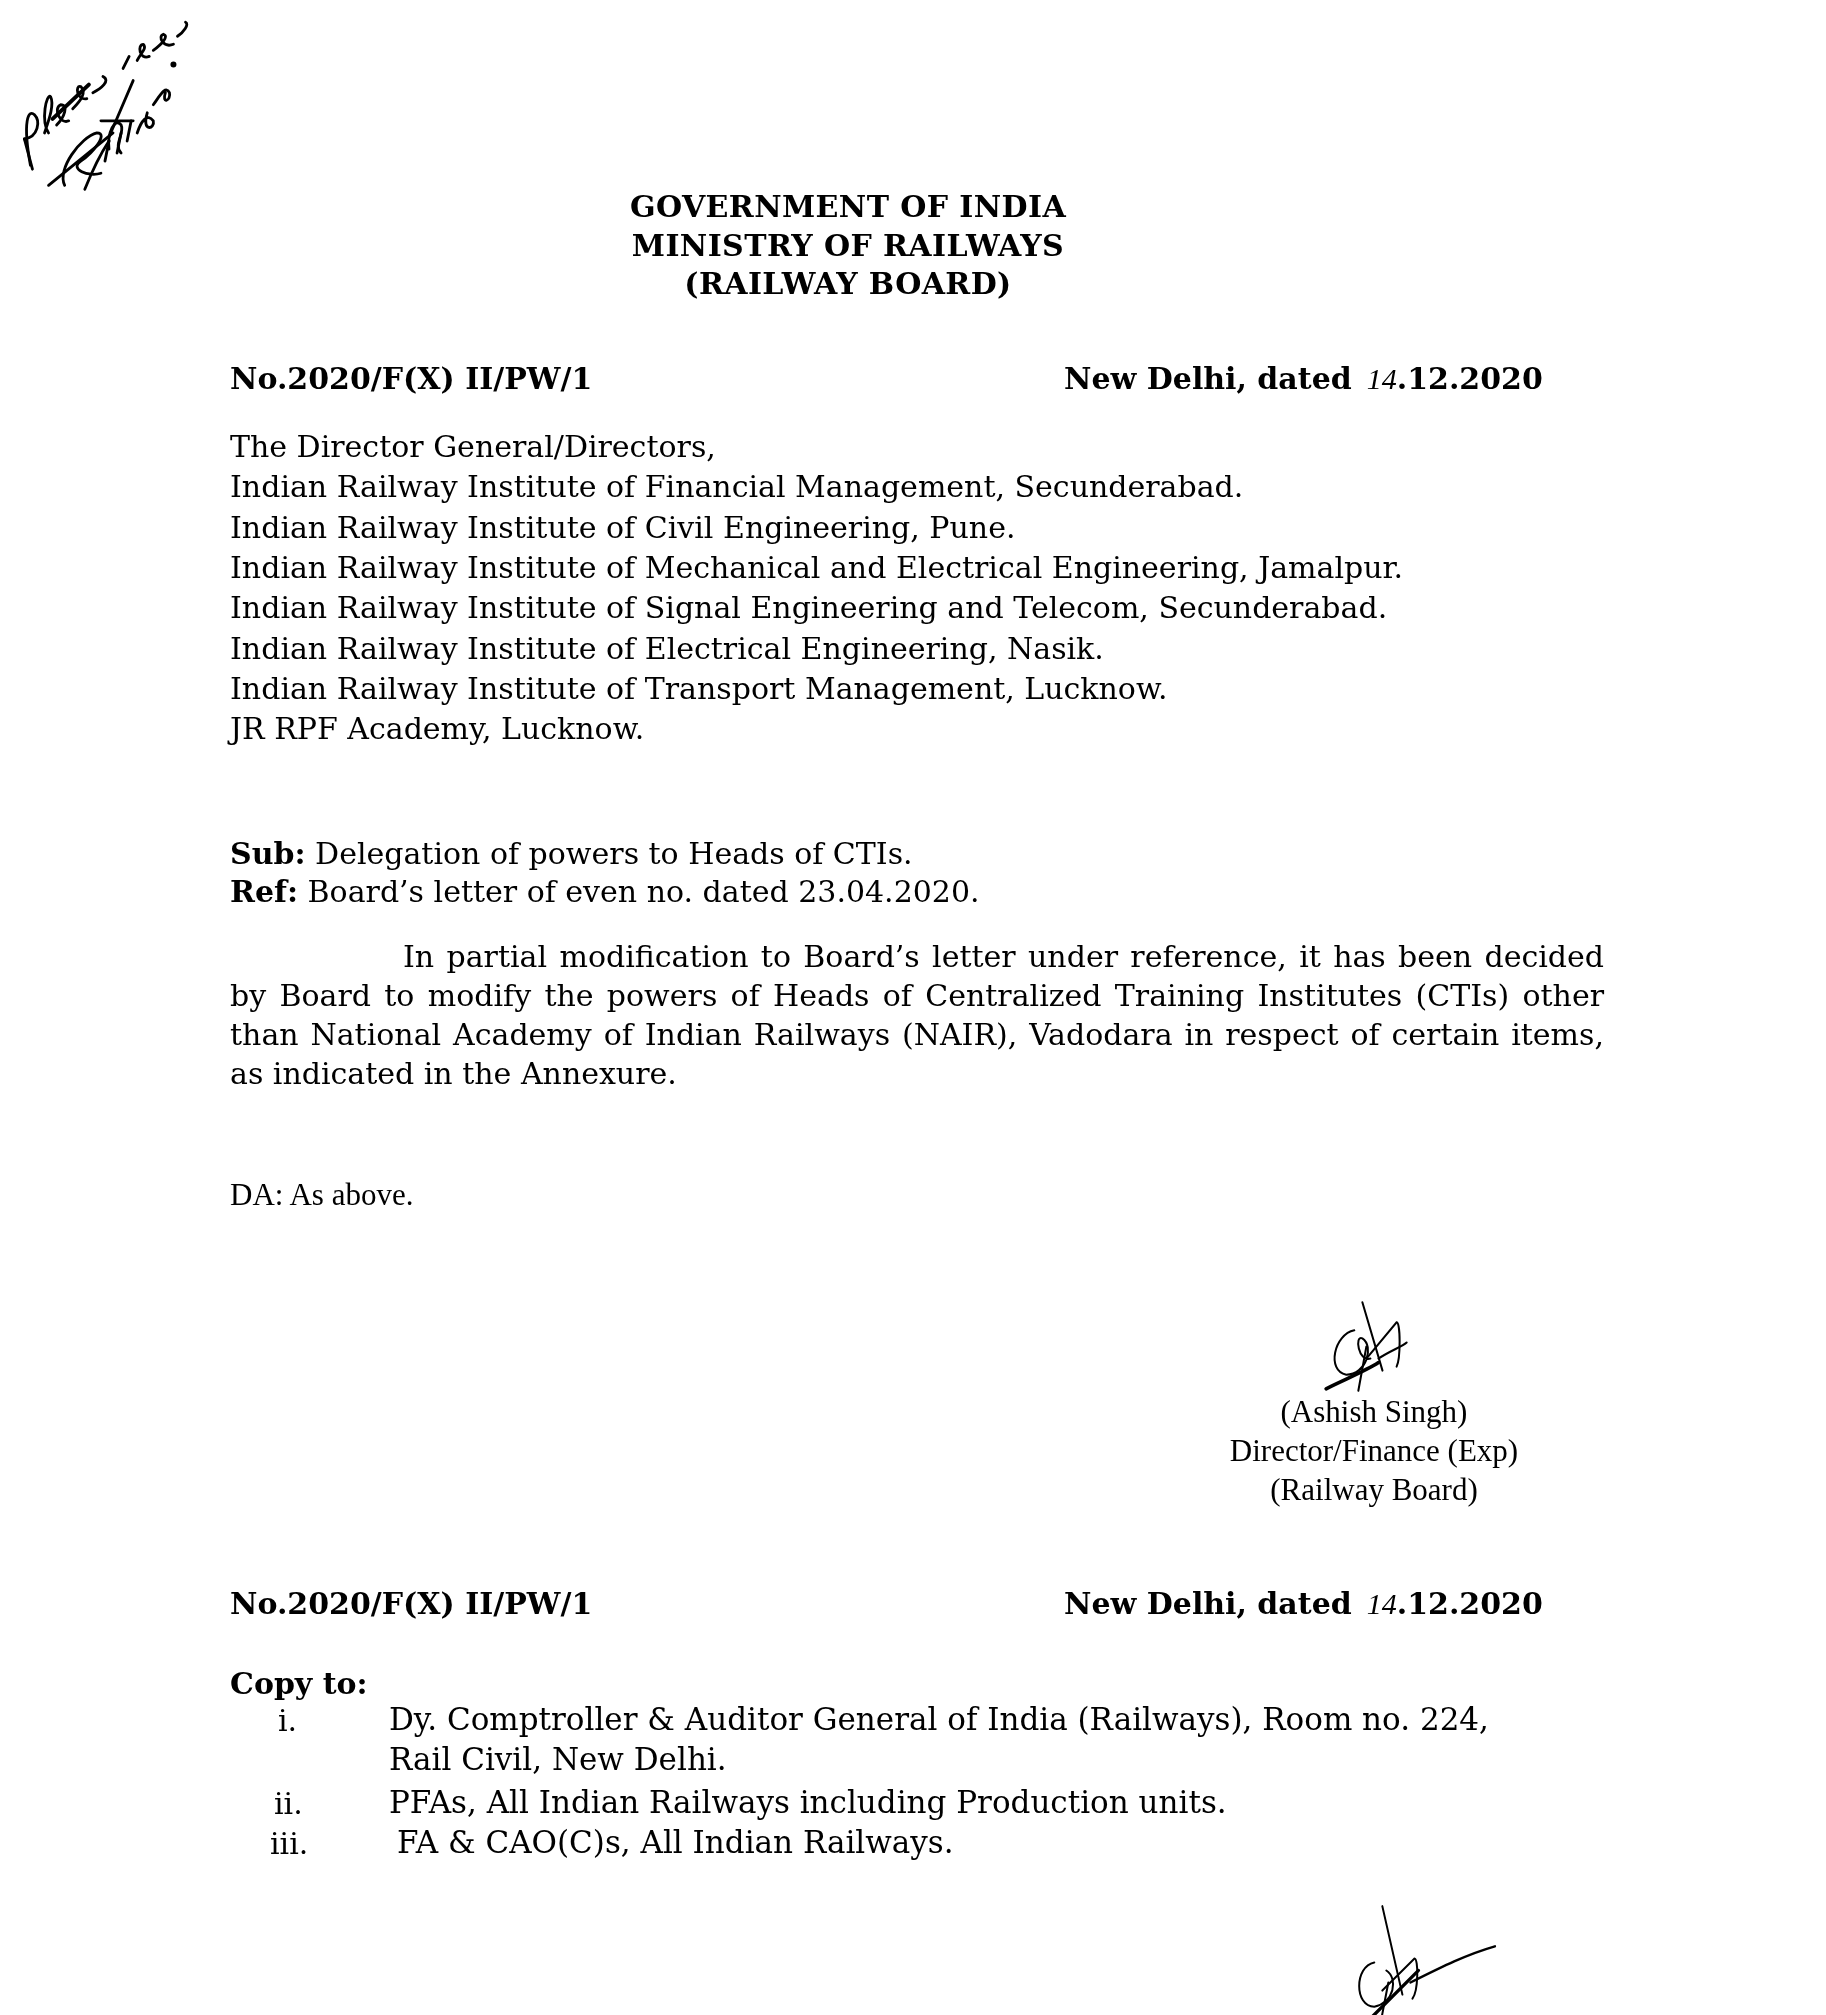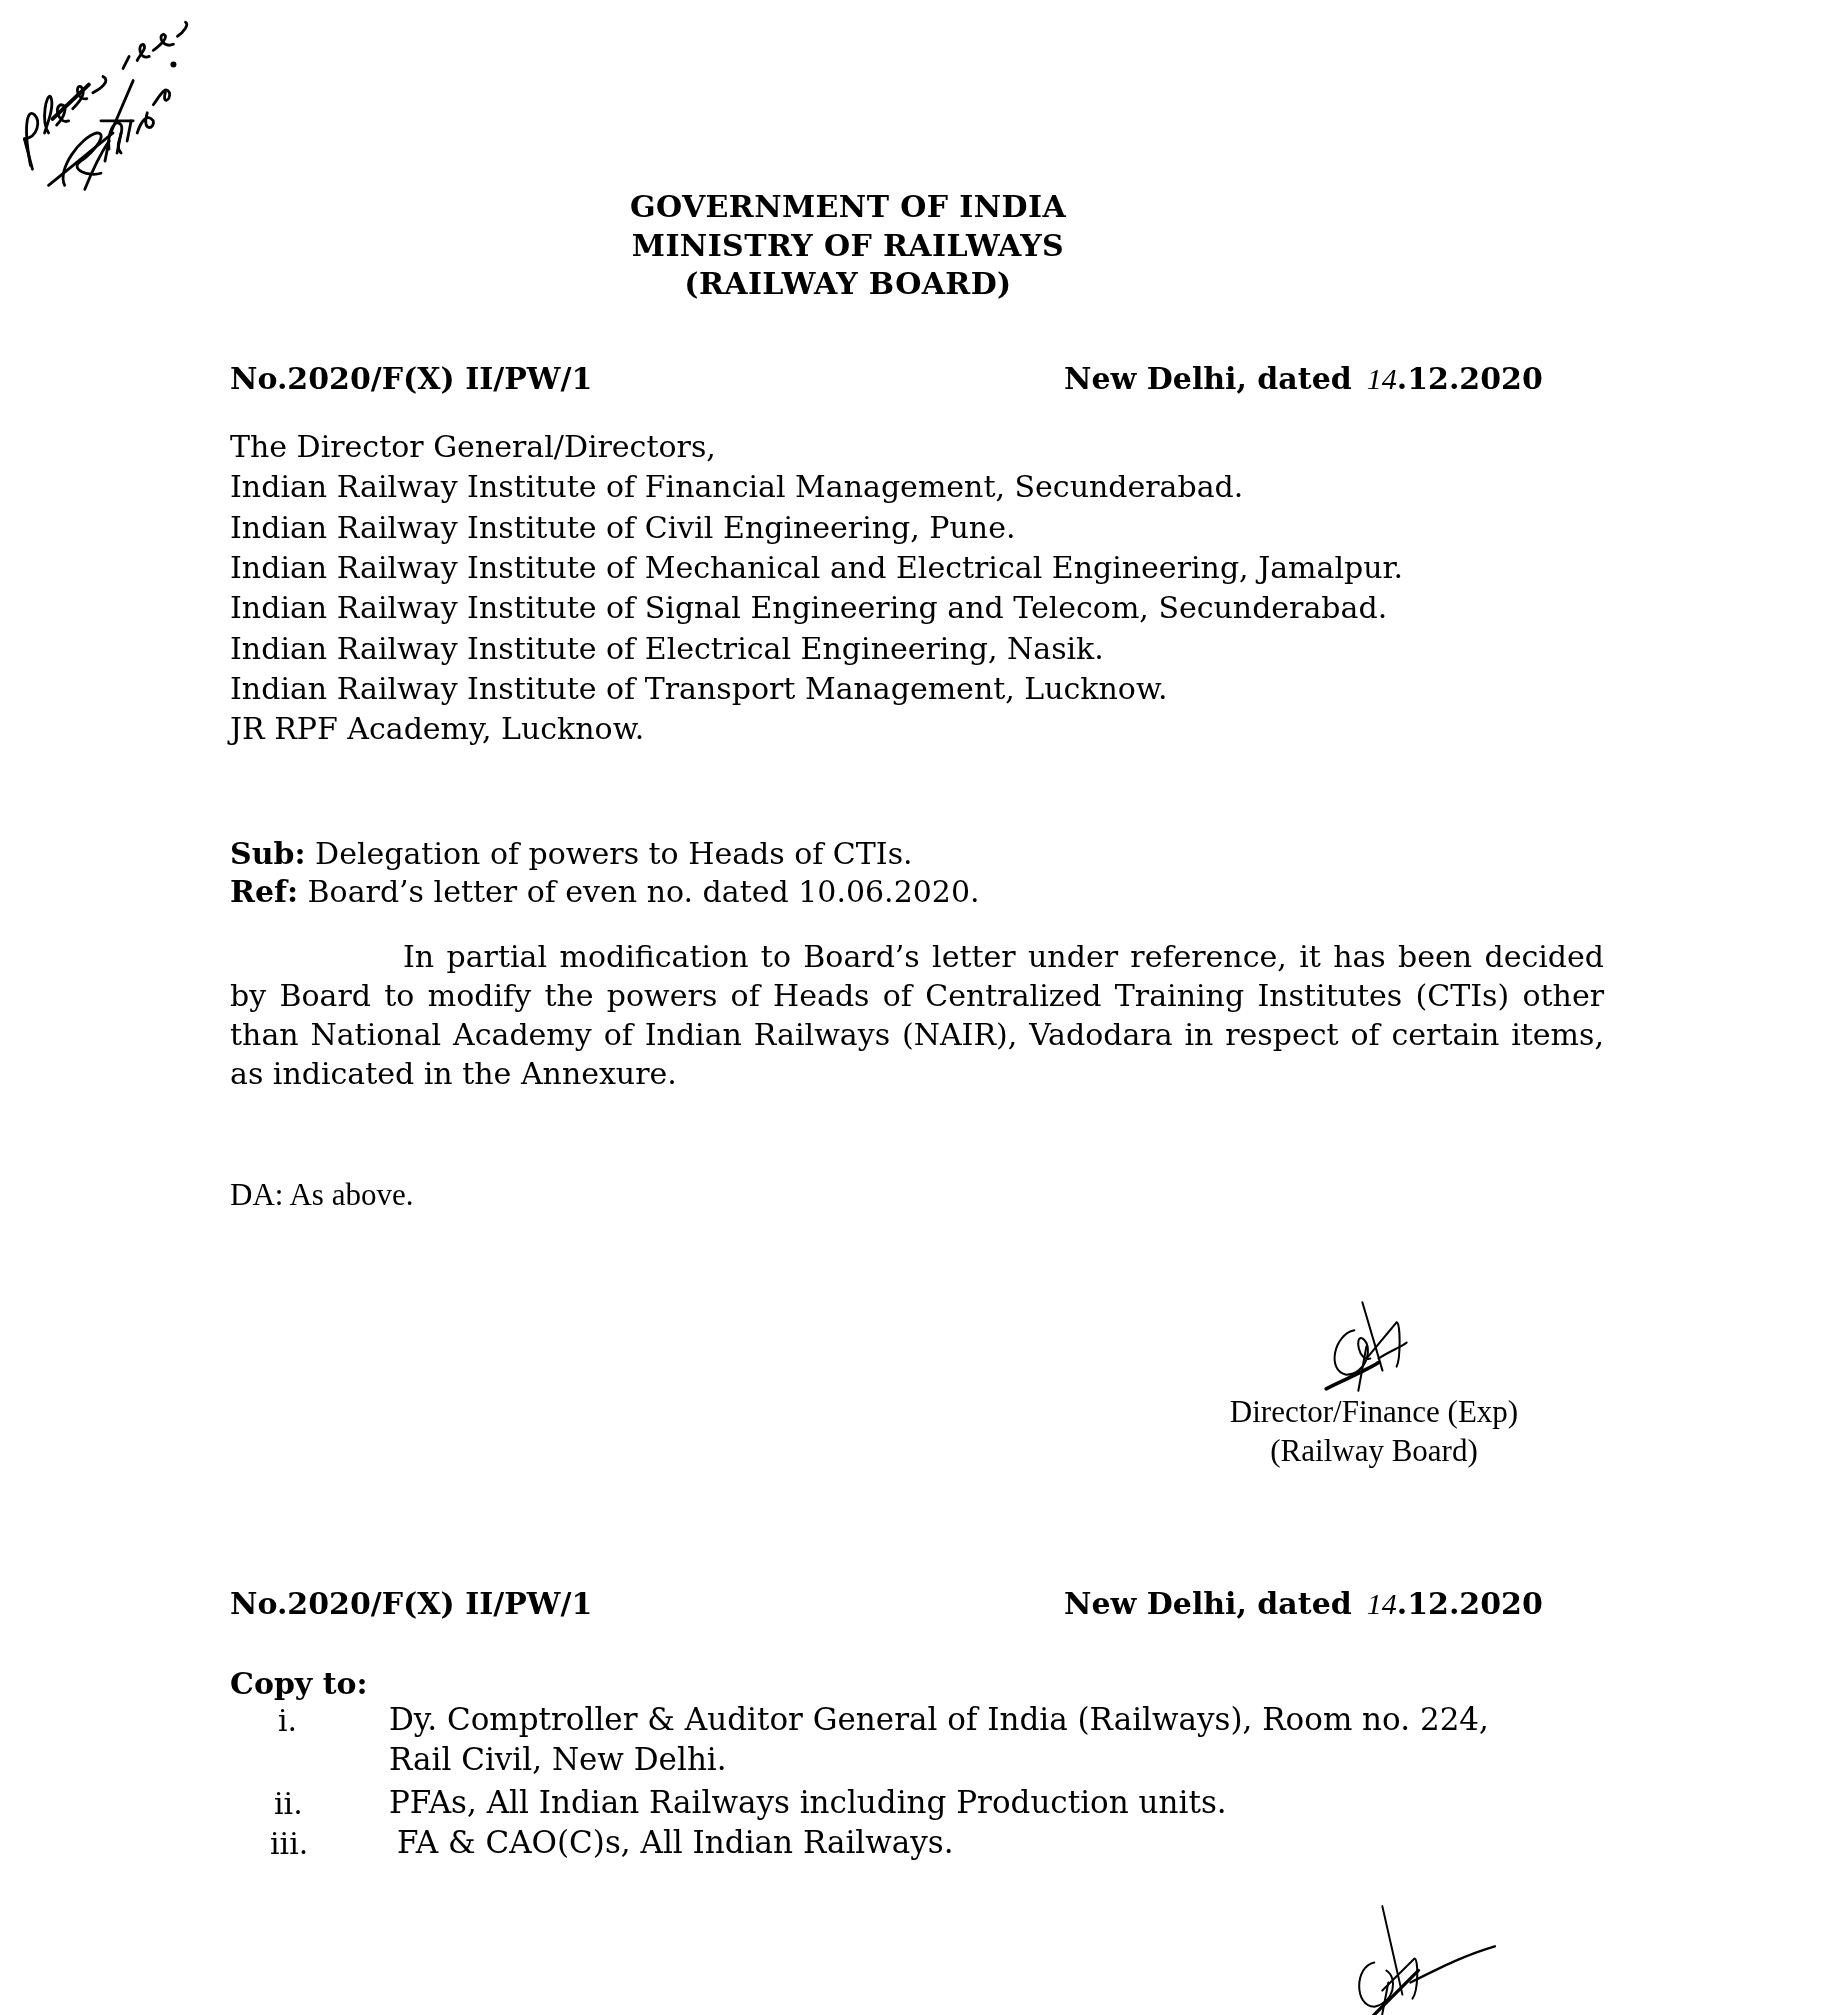--- a/index.html
+++ b/index.html
@@ -73,38 +73,39 @@
 <div class="abs addr t" style="top:605px;">Indian Railway Institute of Electrical Engineering, Nasik.</div>
 <div class="abs addr t" style="top:645px;">Indian Railway Institute of Transport Management, Lucknow.</div>
 <div class="abs addr t" style="top:685px;">JR RPF Academy, Lucknow.</div>
 
 <div class="abs addr t" style="top:810px;">
   <span class="bold">Sub:</span>
   <span>Delegation of powers to Heads of CTIs.</span>
 </div>
 <div class="abs addr t" style="top:848px;">
   <span class="bold">Ref:</span>
-  <span>Board’s letter of even no. dated 10.06.2020.</span>
+  <span>Board’s letter of even no. dated 23.04.2020.</span>
 </div>
 
 <div class="para" style="top:937px;">In partial modification to Board’s letter under reference, it has been decided by Board to modify the powers of Heads of Centralized Training Institutes (CTIs) other than National Academy of Indian Railways (NAIR), Vadodara in respect of certain items, as indicated in the Annexure.</div>
 
 <div class="abs t" style="left:230px; top:1175px; font-family:'Liberation Serif',serif; font-size:31px;">DA: As above.</div>
 
 <svg class="handwriting" style="left:1310px; top:1298px;" width="145" height="105" viewBox="0 0 360 260">
   <g fill="none" stroke="#000" stroke-width="5" stroke-linecap="round">
     <path d="M130 10 L180 180"></path>
     <path d="M110 80 C60 90, 40 180, 90 190 C140 190, 160 120, 130 100 C110 90, 120 160, 150 150"></path>
     <path d="M140 150 L215 60 C225 60, 225 150, 215 170"></path>
     <path d="M170 150 C200 130, 230 120, 240 110"></path>
     <path d="M120 230 L140 120"></path>
     <path d="M40 225 C90 200, 140 180, 170 160" stroke-width="9"></path>
   </g>
 </svg>
 <div class="sig-block" style="left:1136px; top:1392px; width:476px;">
+  <div>(Ashish Singh)</div>
   <div>Director/Finance (Exp)</div>
   <div>(Railway Board)</div>
 </div>
 
 <div class="abs ref-left" style="top:1586px;">No.2020/F(X) II/PW/1</div>
 <div class="abs ref-right" style="top:1586px;">
   <span>New Delhi, dated</span><span class="date-hand">14</span><span>.12.2020</span>
 </div>
 
 <div class="abs t bold" style="left:230px; top:1664px;">Copy to:</div>

